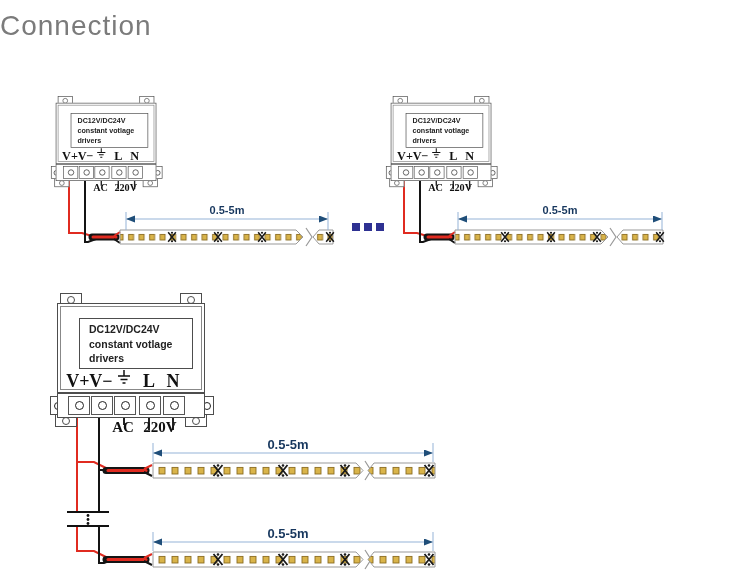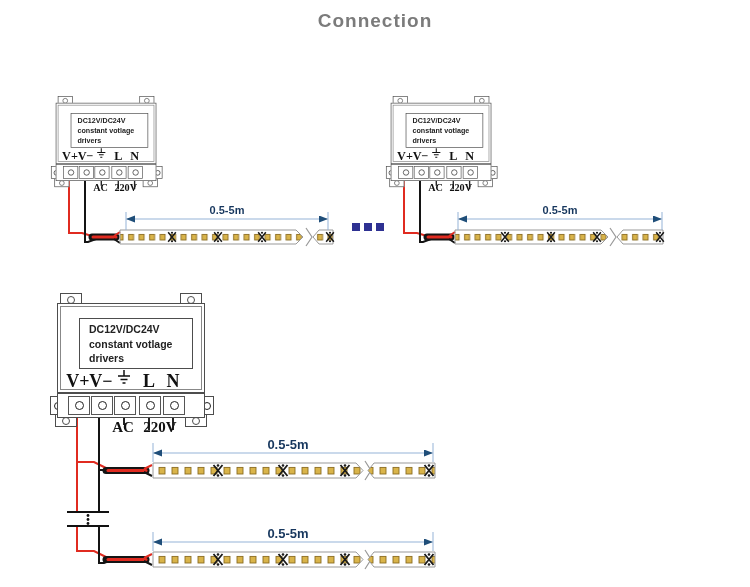--- a/index.html
+++ b/index.html
@@ -5,22 +5,22 @@
   :root{
     --title-text:#7b7b7b; --positive-wire:#e02b20; --negative-wire:#141414;
     --dimension-line:#95b3d7; --dimension-text:#17375e; --arrow:#1f4e79;
     --led-fill:#d9b44a; --led-border:#8a6b20; --outline:#4d4d4d;
     --strip-border:#999999; --dots-square:#2e3192;
   }
   html,body{margin:0;padding:0;background:#fff;}
   #stage{position:relative;width:750px;height:587px;background:#fff;overflow:hidden;
          font-family:"Liberation Sans",sans-serif;}
   #diagram-svg{position:absolute;left:0;top:0;z-index:0;}
-  .page-title{position:absolute;left:0;top:10px;width:100%;text-align:center;z-index:3;
-    font-size:19px;letter-spacing:1px;color:var(--title-text);font-weight:700;}
+  .page-title{position:absolute;left:0;top:10px;width:100%;text-align:left;z-index:3;
+    font-size:28px;letter-spacing:1px;color:var(--title-text);font-weight:400;}
   
   .driver{position:absolute;width:156px;height:152px;z-index:2;}
   .driver.small{transform:scale(0.68);transform-origin:0 0;}
   .tab,.btab{position:absolute;width:20px;height:12px;border:1px solid var(--outline);
     background:#fff;z-index:0;}
   .tab.t-l{left:7px;top:0;} .tab.t-r{left:127px;top:0;}
   .btab{top:116px;height:16px;}
   .btab.b-l{left:2px;} .btab.b-r{left:132px;}
   .hole{display:block;width:6px;height:6px;border:1px solid var(--outline);
     border-radius:50%;background:#fff;margin:2px auto 0;}

